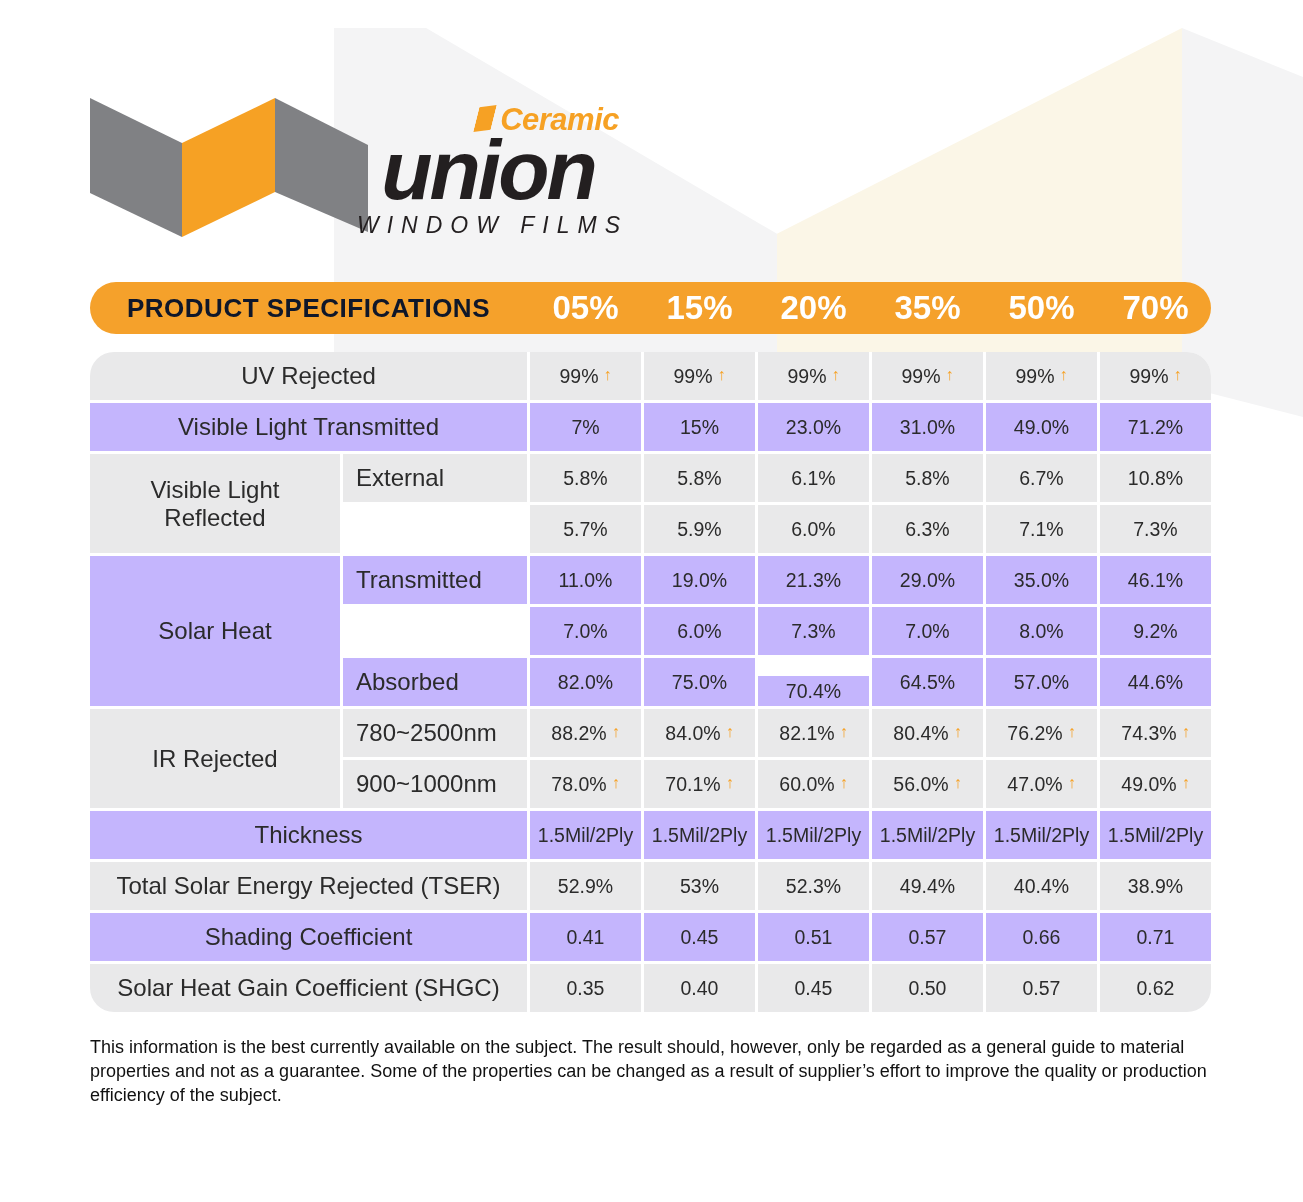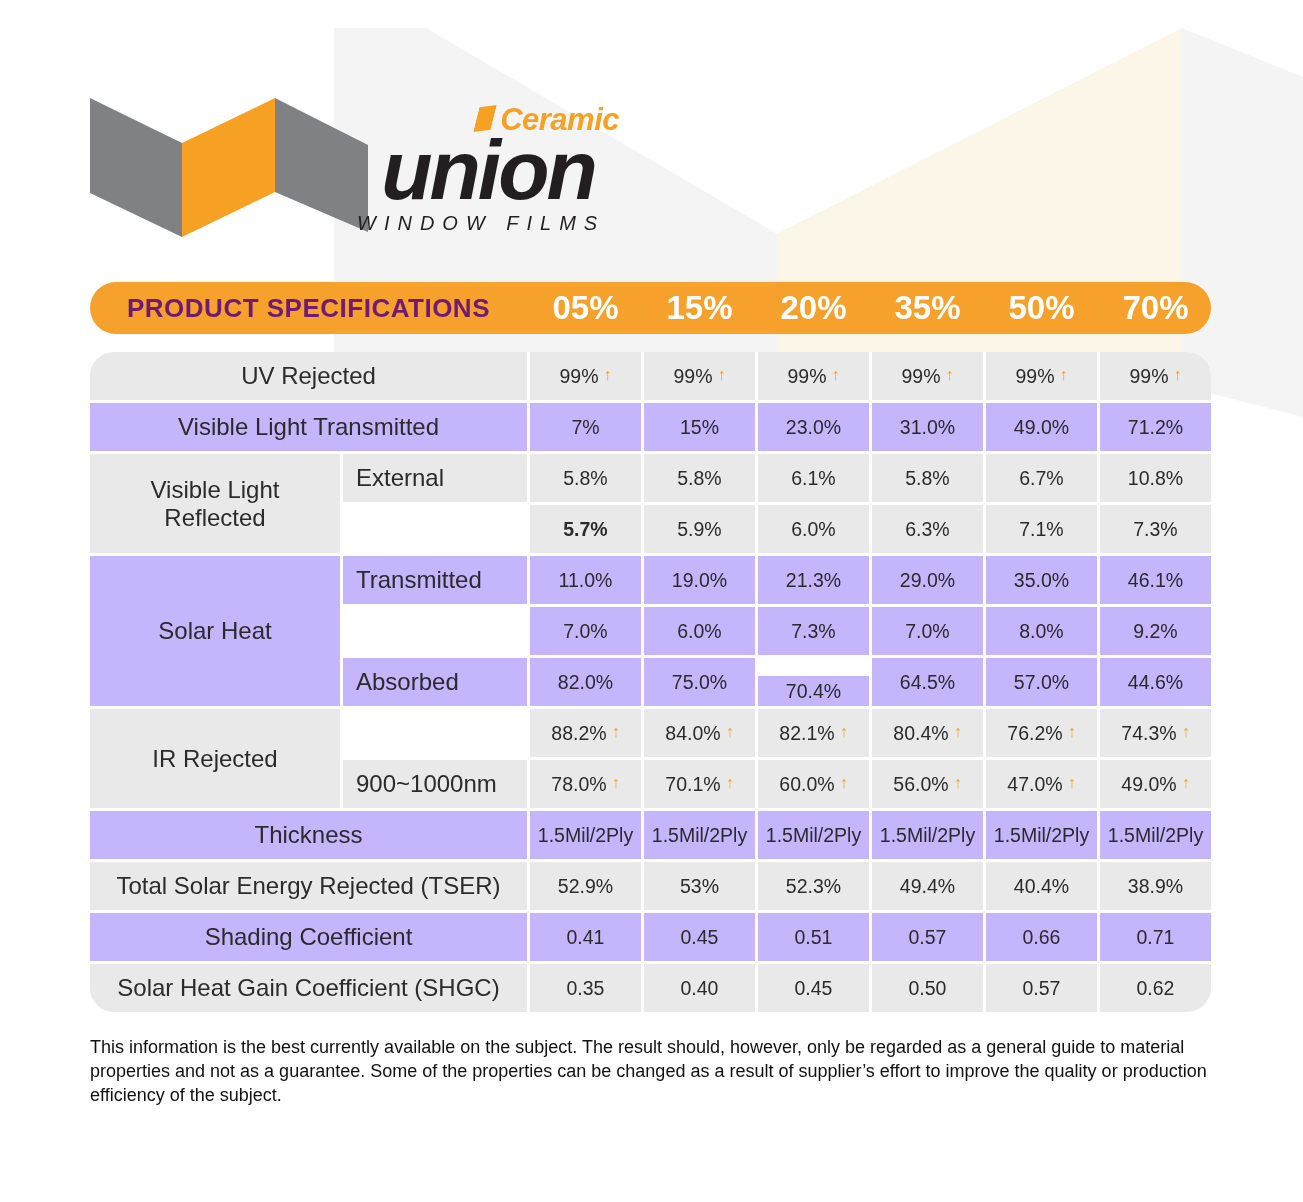--- a/index.html
+++ b/index.html
@@ -38,32 +38,32 @@
     clip-path:polygon(0 8%, 100% 0, 100% 92%, 0 100%);
   }
   .ceramic-word { font-size:31px; font-weight:700; color:#f6a124; letter-spacing:-0.5px; }
   .brand-word {
     margin-top:-4px;
     font-size:84px; font-weight:800; line-height:76px;
     letter-spacing:-3px; color:#231f20; text-align:center;
   }
   .brand-sub {
     margin-top:4px;
-    font-size:20px; font-weight:400; letter-spacing:8px;
+    font-size:23px; font-weight:400; letter-spacing:8px;
     color:#231f20; white-space:nowrap;
   }
   
   .spec-bar {
     position:absolute; left:90px; top:282px; width:1121px; height:52px;
     background:#f5a12b; border-radius:26px;
     display:grid; grid-template-columns:437px repeat(6, 111px); gap:3px;
     align-items:center;
   }
   .spec-bar .spec-title {
-    text-align:center; color:#701a75; font-size:26px; font-weight:700; letter-spacing:0.5px;
+    text-align:center; color:#0f172a; font-size:26px; font-weight:700; letter-spacing:0.5px;
   }
   .spec-bar .spec-col {
     text-align:center; color:#fff; font-size:33px; font-weight:700;
   }
   
   .spec-table {
     position:absolute; left:90px; top:352px; width:1121px;
     background:#ffffff; border-radius:24px; overflow:hidden;
     display:grid;
     grid-template-columns:250px 184px repeat(6, 111px);
@@ -175,21 +175,21 @@
     <div class="cell value-cell light" style="grid-area: 3 / 6;">
       <div class="val" style="display: inline;">5.8%</div>
     </div>
     <div class="cell value-cell light" style="grid-area: 3 / 7;">
       <div class="val" style="display: inline;">6.7%</div>
     </div>
     <div class="cell value-cell light" style="grid-area: 3 / 8;">
       <div class="val" style="display: inline;">10.8%</div>
     </div>
     <div class="cell value-cell light" style="grid-area: 4 / 3;">
-      <div class="val" style="display: inline; font-weight: bold;">5.7%</div>
+      <div class="val" style="display: inline;">5.7%</div>
     </div>
     <div class="cell value-cell light" style="grid-area: 4 / 4;">
       <div class="val" style="display: inline;">5.9%</div>
     </div>
     <div class="cell value-cell light" style="grid-area: 4 / 5;">
       <div class="val" style="display: inline;">6.0%</div>
     </div>
     <div class="cell value-cell light" style="grid-area: 4 / 6;">
       <div class="val" style="display: inline;">6.3%</div>
     </div>
@@ -250,20 +250,21 @@
     <div class="cell value-cell dark" style="grid-area: 7 / 6;">
       <div class="val" style="display: inline;">64.5%</div>
     </div>
     <div class="cell value-cell dark" style="grid-area: 7 / 7;">
       <div class="val" style="display: inline;">57.0%</div>
     </div>
     <div class="cell value-cell dark" style="grid-area: 7 / 8;">
       <div class="val" style="display: inline;">44.6%</div>
     </div>
     <div class="cell group-cell light" style="grid-area: 8 / 1 / span 2;">IR Rejected</div>
+    <div class="cell label-cell sub light" style="grid-area: 8 / 2;">780~2500nm</div>
     <div class="cell value-cell light" style="grid-area: 8 / 3;">
       <div class="val" style="display: inline;">88.2%</div>
       <div class="arrow">↑</div>
     </div>
     <div class="cell value-cell light" style="grid-area: 8 / 4; justify-content: center;">
       <div class="val" style="display: inline;">84.0%</div>
       <div class="arrow">↑</div>
     </div>
     <div class="cell value-cell light" style="grid-area: 8 / 5;">
       <div class="val" style="display: inline;">82.1%</div>

